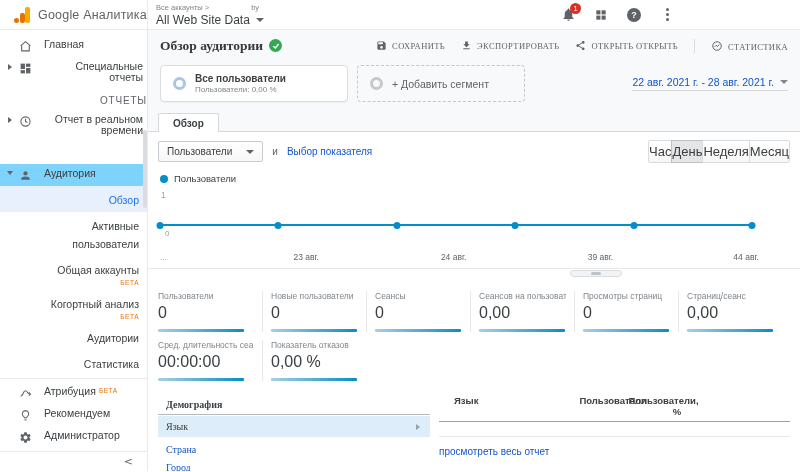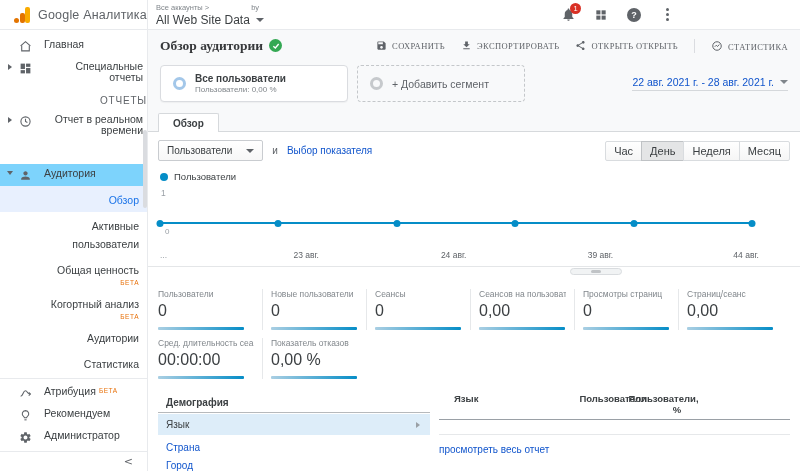--- a/index.html
+++ b/index.html
@@ -75,21 +75,21 @@
 
   .tabstrip { height:21px; border-bottom:1px solid #d6d9dc; padding-left:10px; display:flex; align-items:flex-end; }
   .tab { background:#fff; border:1px solid #d6d9dc; border-bottom:none; border-radius:2px 2px 0 0; font-size:10px; color:#3c4043; font-weight:bold; padding:4px 14px 3px; position:relative; top:1px; cursor:pointer; }
 
   .content { flex:1; background:#fff; padding:8px 10px 0 10px; overflow:hidden; }
   .controls { display:flex; align-items:center; }
   .select-box { display:flex; align-items:center; gap:14px; border:1px solid #c9ccd0; border-radius:2px; background:linear-gradient(#fff,#f7f7f7); padding:4px 8px; font-size:10px; color:#3c4043; cursor:pointer; }
   .conj { font-size:10px; color:#5f6368; margin:0 9px; }
   .blue-link { font-size:10px; color:#1155cc; cursor:pointer; text-decoration:none; }
   .granularity { margin-left:auto; display:flex; }
-  .gb { font-size:11px; color:#3c4043; padding:3px 8px; background:linear-gradient(#fff,#f6f6f6); border:1px solid #d9dcdf; margin-left:-1px; cursor:pointer; }
+  .gb { font-size:13px; color:#3c4043; padding:3px 0; background:linear-gradient(#fff,#f6f6f6); border:1px solid #d9dcdf; margin-left:-1px; cursor:pointer; }
   .gb:first-child { border-radius:2px 0 0 2px; margin-left:0; }
   .gb:last-child { border-radius:0 2px 2px 0; }
   .gb.sel { background:#e4e5e6; border-color:#bfc2c5; }
   .legend { display:flex; align-items:center; gap:6px; margin:10px 0 0 2px; }
   .legend-dot { width:8px; height:8px; border-radius:50%; background:#058dc7; }
   .legend-label { font-size:9.5px; color:#3c4043; }
 
   .chart { position:relative; height:88px; margin-top:4px; }
   .ytick1 { position:absolute; top:2px; left:3px; font-size:8.5px; color:#9aa0a6; }
   .ytick0 { position:absolute; top:41px; left:7px; font-size:8px; color:#9aa0a6; }
@@ -104,21 +104,21 @@
 
   .mrow { display:flex; margin-top:15px; }
   .mrow.second { margin-top:8px; }
   .mcard { width:104px; padding:0 8px 0 0; }
   .mcard + .mcard { border-left:1px solid #e6e8ea; padding-left:8px; }
   .mlabel { font-size:8.5px; color:#80868b; white-space:nowrap; overflow:hidden; }
   .mvalue { font-size:16px; color:#3c4043; margin:3px 0 7px; }
   .spark { width:86px; height:3px; background:linear-gradient(90deg,#aacfe3,#058dc7); border-radius:1px; }
 
   .bottom { display:flex; margin-top:14px; }
-  .panel-left { width:272px; margin-right:9px; }
+  .panel-left { width:272px; margin-right:9px;font-family:Liberation Serif, serif; }
   .panel-head { font-size:10px; font-weight:bold; color:#3c4043; padding:4px 8px 4px 8px; border-bottom:1px solid #b6b9bc; }
   .dim-row { display:flex; align-items:center; justify-content:space-between; background:#ddedf9; padding:5px 10px 5px 8px; font-size:10px; color:#3c4043; cursor:pointer; margin-top:1px; }
   .dim-link { display:block; font-size:10px; color:#1155cc; padding:7px 8px 0 8px; cursor:pointer; }
   .panel-right { flex:1; }
   .lt-head { display:flex; font-size:9.5px; font-weight:bold; color:#3c4043; border-bottom:1px solid #9aa0a6; padding-bottom:4px; }
   .lt-c1 { width:40%; padding-left:15px; }
   .lt-c2 { width:14%; text-align:right; }
   .lt-c3 { width:15%; text-align:right; }
   .lt-empty { height:15px; border-bottom:1px solid #e6e8ea; }
   .lt-foot { width:69%; text-align:left; font-size:10px; margin-top:9px; }
@@ -230,21 +230,21 @@
           <span class="nico">
               <svg class="i" width="13" height="13" viewBox="0 0 24 24" fill="#5f6368">
                 <path d="M12 12c2.2 0 4-1.8 4-4s-1.8-4-4-4-4 1.8-4 4 1.8 4 4 4zm0 2c-2.7 0-8 1.3-8 4v2h16v-2c0-2.7-5.3-4-8-4z"></path>
               </svg>
             </span>
           <span class="nav-label">Аудитория</span>
         </div>
 
         <div class="nav-sub sel"><span class="nav-label">Обзор</span></div>
         <div class="nav-sub"><span class="nav-label">Активные пользователи</span></div>
-        <div class="nav-sub"><span class="nav-label">Общая ценность</span><span class="beta">БЕТА</span></div>
+        <div class="nav-sub"><span class="nav-label">Общая аккаунты</span><span class="beta">БЕТА</span></div>
         <div class="nav-sub"><span class="nav-label">Когортный анализ</span><span class="beta">БЕТА</span></div>
         <div class="nav-sub"><span class="nav-label">Аудитории</span></div>
         <div class="nav-sub"><span class="nav-label">Статистика пользователей</span></div>
 
         <span class="side-scrollthumb"></span>
       </nav>
 
       <div class="side-bottom">
         <div class="nav-item">
           <span class="arrw"></span>

